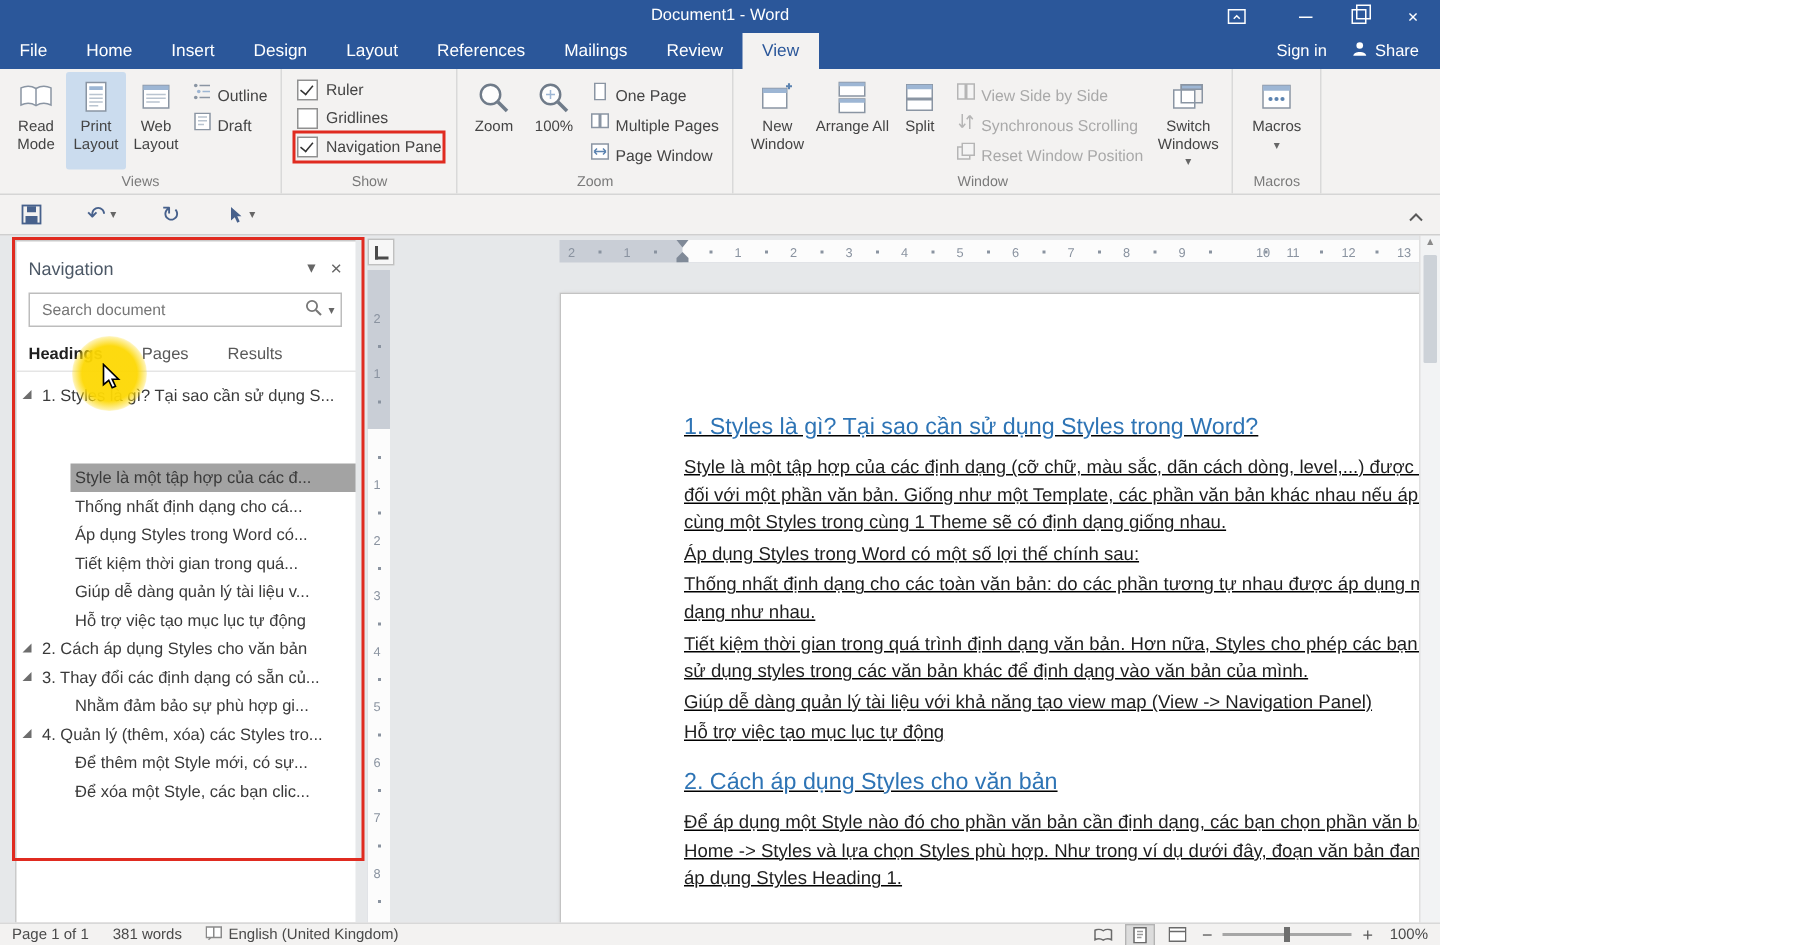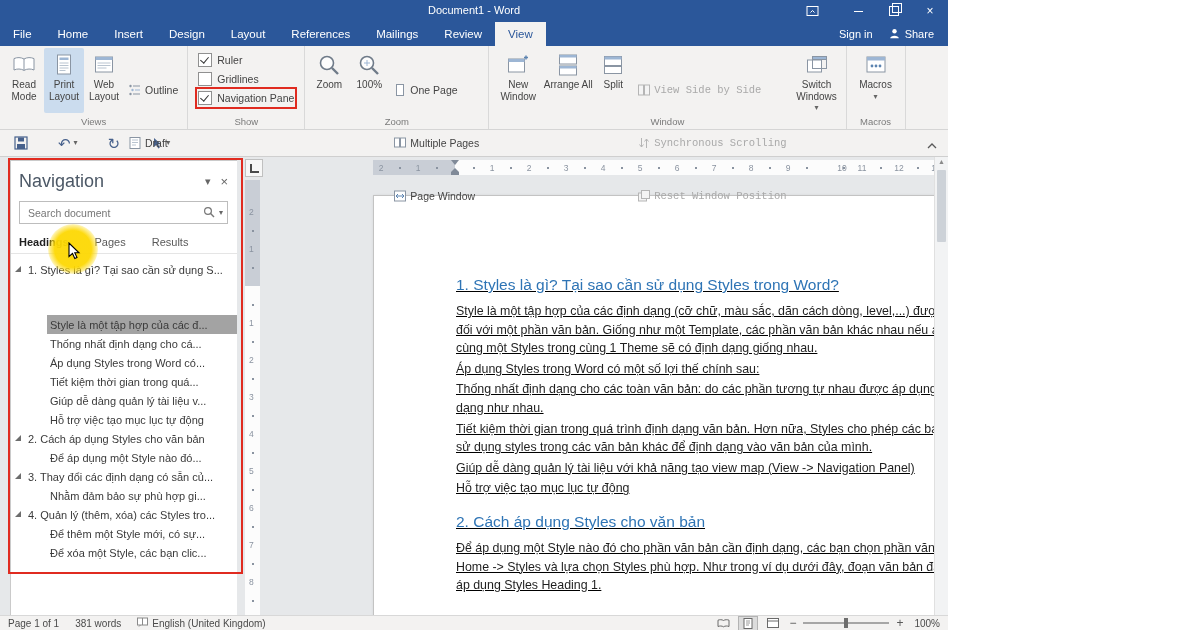--- a/index.html
+++ b/index.html
@@ -1,17 +1,17 @@
 <!DOCTYPE html>
 <html><head>
 <meta charset="utf-8">
 <style>
   html,body{margin:0;padding:0;}
   body{width:1200px;height:630px;overflow:hidden;font-family:"Liberation Sans","DejaVu Sans",sans-serif;background:#fff;}
-  #app{position:relative;width:948px;height:630px;background:#e6e8ea;overflow:hidden;}
+  #app{position:relative;width:948px;height:630px;background:#e6e8ea;overflow:hidden;padding-left:12px;}
 
   
   #titlebar{position:absolute;top:0;left:0;right:0;height:22px;background:#2b579a;color:#fff;z-index:20;}
   #tb-title{position:absolute;left:0;right:0;top:4px;text-align:center;font-size:11px;}
   #tb-controls{position:absolute;right:0;top:0;height:22px;display:flex;align-items:center;}
   .tbc{width:36px;height:22px;display:flex;align-items:center;justify-content:center;color:#fff;font-size:12px;cursor:default;}
   .tbc .min-glyph{display:block;width:9px;border-top:1px solid #fff;}
   .tbc .restore-glyph{position:relative;width:8px;height:8px;border:1px solid #fff;background:transparent;}
   .tbc .restore-glyph:before{content:"";position:absolute;left:2px;top:-4px;width:8px;height:8px;border:1px solid #fff;}
   #rdo-icon{margin-right:10px;}
@@ -28,43 +28,43 @@
   #ribbon{position:absolute;top:46px;left:0;right:0;height:83px;background:#f3f2f1;border-bottom:1px solid #d5d5d5;display:flex;z-index:18;}
   .rgroup{position:relative;border-right:1px solid #d9d9d9;padding:2px 4px 15px 4px;}
   .rg-content{display:flex;align-items:flex-start;height:64px;}
   .rg-label{position:absolute;bottom:2px;left:0;right:0;text-align:center;font-size:9.5px;color:#7a7a7a;}
   .rbtn{cursor:default;border-radius:2px;}
   .rbtn.big{width:40px;min-height:62px;display:flex;flex-direction:column;align-items:center;padding-top:3px;font-size:10px;line-height:11.5px;color:#444;text-align:center;}
   .rbtn.big .ricon{height:28px;display:flex;align-items:center;justify-content:center;}
   .rbtn.big.active{background:#cbdcee;}
   .rbtn.big.wide{width:50px;}
   .vstack{display:flex;flex-direction:column;justify-content:flex-start;gap:1px;padding:3px 2px;}
-  .rbtn.small{display:flex;align-items:flex-start;gap:4px;font-size:10.5px;color:#444;height:19px;padding:0 3px;white-space:nowrap;margin-top:33px;}
-  .rbtn.small.disabled{color:#a9a9a9;font-family:Liberation Mono, monospace;}
+  .rbtn.small{display:flex;align-items:flex-end;gap:4px;font-size:10.5px;color:#444;height:19px;padding:0 3px;white-space:nowrap;}
+  .rbtn.small.disabled{color:#a9a9a9;}
   .dd{font-size:8px;color:#666;}
   .cbcol{display:flex;flex-direction:column;padding:4px 6px;gap:3px;}
   .cbrow{display:flex;align-items:center;gap:5px;font-size:10.5px;color:#444;height:16px;white-space:nowrap;}
   .cbrow.red-box{outline:2px solid #e02b20;outline-offset:1px;}
   .cb{width:12px;height:12px;border:1px solid #909090;background:#fff;position:relative;flex:none;}
   .cb .tick{display:none;}
   .cb.checked .tick{display:block;position:absolute;left:3px;top:1px;width:4px;height:7px;border-right:1.6px solid #333;border-bottom:1.6px solid #333;transform:rotate(40deg);}
 
   
   #qat{position:absolute;top:130px;left:0;right:0;height:26px;background:#f3f2f1;border-bottom:1px solid #cfcfcf;display:flex;align-items:center;padding-left:14px;gap:30px;z-index:17;}
   .qat-item{display:flex;align-items:center;gap:3px;color:#47618c;font-size:15px;line-height:1;cursor:default;}
   #ribbon-collapse{position:absolute;right:10px;top:7px;}
 
   
   #main{position:absolute;top:156px;left:0;right:0;bottom:14px;background:#e6e8ea;}
 
   
   #navpane{position:absolute;left:10px;top:4px;width:227px;bottom:0;background:#fff;border:1px solid #cacaca;overflow:hidden;}
   #nav-redbox{position:absolute;left:8px;top:2px;width:231px;height:412px;border:2px solid #e02b20;pointer-events:none;z-index:6;}
   #nav-header{display:flex;align-items:center;padding:10px 10px 0 8px;}
-  #nav-title{flex:1;font-size:18px;color:#4c5866;}
+  #nav-title{flex:1;font-size:12px;color:#4c5866;}
   #nav-hdr-icons{display:flex;align-items:center;gap:10px;color:#666;font-size:11px;}
   #nav-search{margin:9px 10px 0 8px;height:21px;border:1px solid #bdbdbd;background:#fff;display:flex;align-items:center;padding:0 4px 0 6px;gap:4px;}
   #nav-search input{flex:1;min-width:0;border:0;outline:0;font-size:10.5px;color:#333;font-family:inherit;}
   #nav-search input::placeholder{color:#767676;}
   #nav-tabs{display:flex;gap:26px;padding:12px 0 5px 8px;font-size:11px;color:#595959;border-bottom:1px solid #e5e5e5;margin-bottom:6px;}
   .nav-tab.active{color:#1f1f1f;font-weight:bold;}
   #nav-tree{font-size:11px;color:#3a3a3a;}
   .nav-item{height:19px;display:flex;align-items:center;white-space:nowrap;overflow:hidden;cursor:default;}
   .nav-item.lvl1{padding-left:17px;position:relative;}
   .nav-item.lvl1 .tri{position:absolute;left:4px;top:6px;width:0;height:0;border-bottom:6px solid #6d6d6d;border-left:6px solid transparent;}
@@ -468,23 +468,20 @@
           </div>
           <div class="nav-item lvl2">
             <span>Giúp dễ dàng quản lý tài liệu v...</span>
           </div>
           <div class="nav-item lvl2">
             <span>Hỗ trợ việc tạo mục lục tự động</span>
           </div>
           <div class="nav-item lvl1">
             <span class="tri"></span>
             <span>2. Cách áp dụng Styles cho văn bản</span>
-          </div>
-          <div class="nav-item lvl2">
-            <span>Để áp dụng một Style nào đó...</span>
           </div>
           <div class="nav-item lvl1">
             <span class="tri"></span>
             <span>3. Thay đổi các định dạng có sẵn củ...</span>
           </div>
           <div class="nav-item lvl2">
             <span>Nhằm đảm bảo sự phù hợp gi...</span>
           </div>
           <div class="nav-item lvl1">
             <span class="tri"></span>

